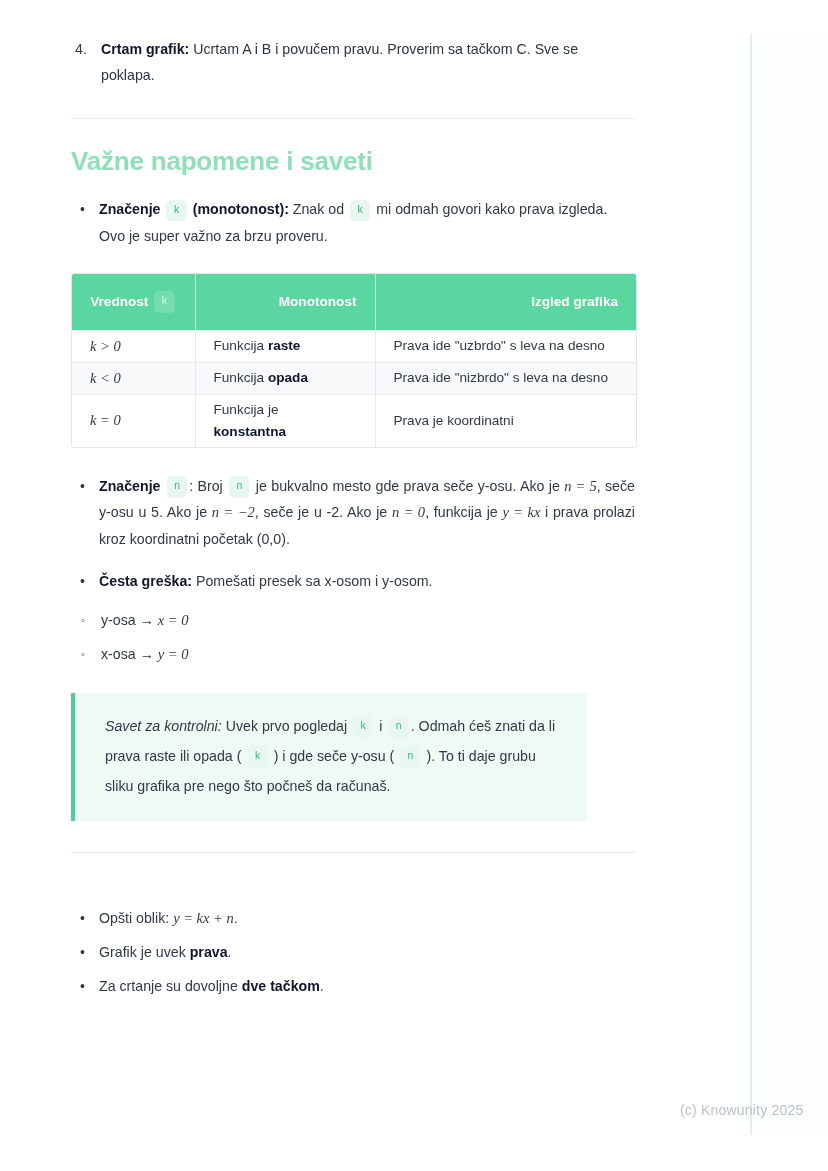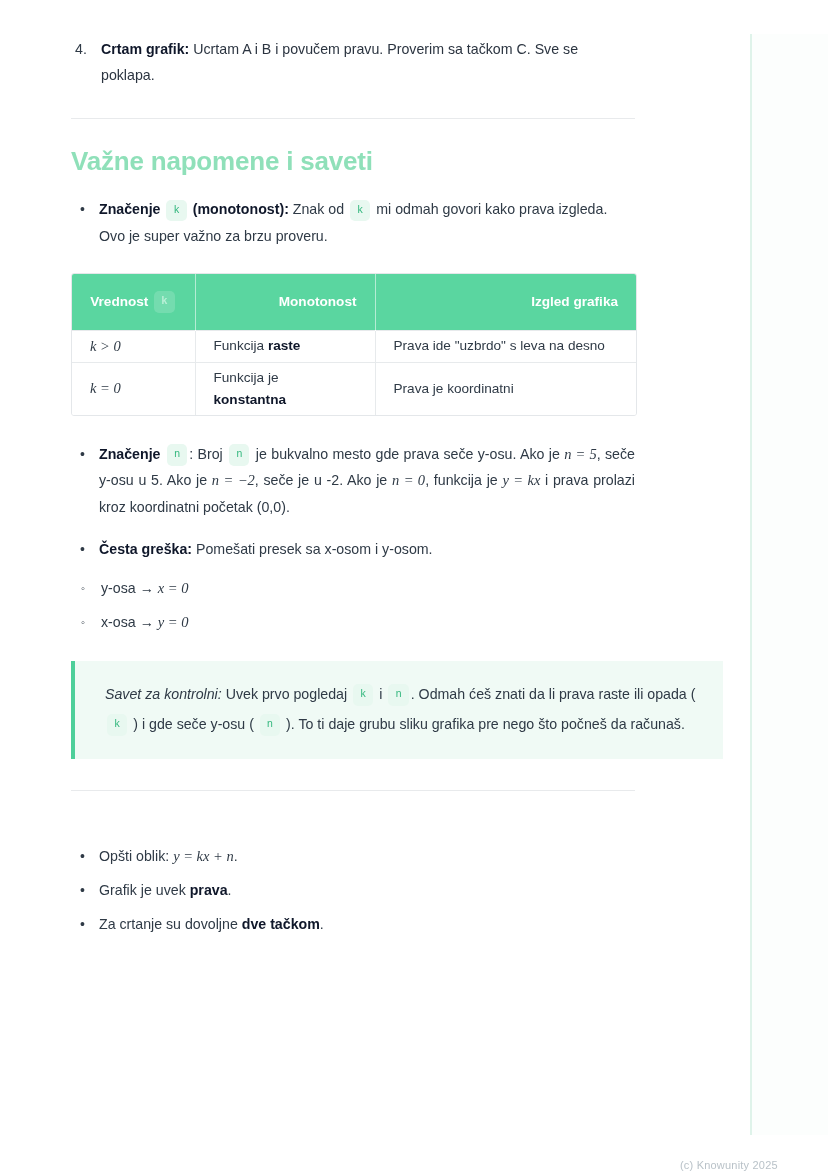--- a/index.html
+++ b/index.html
@@ -169,21 +169,21 @@
     background: #ffffff;
   }
   table.tbl td:last-child { border-right: 0; }
   table.tbl tr.alt td { background: #f7f9fa; }
   table.tbl col.c1 { width: 123px; }
   table.tbl col.c2 { width: 180px; }
   table.tbl col.c3 { width: 261px; }
 
   
   .callout {
-    width: 652px;
+    width: 516px;
     box-sizing: border-box;
     background: #f0faf5;
     border-left: 4px solid #4ecf9a;
     padding: 18px 24px 20px 30px;
   }
   .callout p {
     margin: 0;
     font-size: 14.2px;
     line-height: 30px;
     color: #2f3a46;
@@ -207,22 +207,22 @@
     top: 34px;
     width: 76px;
     height: 1101px;
     background: #fcfefd;
   }
 
   
   .footer {
     position: absolute;
     left: 680px;
-    top: 1159px;
-    font-size: 11px;
+    top: 1102px;
+    font-size: 14px;
     color: #b9c2c8;
     letter-spacing: 0.2px;
     white-space: nowrap;
   }
 </style>
 </head>
 <body>
 
 <div class="page">
 
@@ -266,20 +266,25 @@
             <th>Monotonost</th>
             <th>Izgled grafika</th>
           </tr>
         </thead>
         <tbody>
           <tr>
             <td><span class="math">k &gt; 0</span></td>
             <td><span>Funkcija </span><b>raste</b></td>
             <td>Prava ide "uzbrdo" s leva na desno</td>
           </tr>
+          <tr class="alt">
+            <td><span class="math">k &lt; 0</span></td>
+            <td><span>Funkcija </span><b>opada</b></td>
+            <td>Prava ide "nizbrdo" s leva na desno</td>
+          </tr>
           <tr>
             <td><span class="math">k = 0</span></td>
             <td><span>Funkcija je</span><br><b>konstantna</b></td>
             <td>Prava je koordinatni</td>
           </tr>
         </tbody>
       </table>
     </div>
 
     <div style="height:25px"></div>

